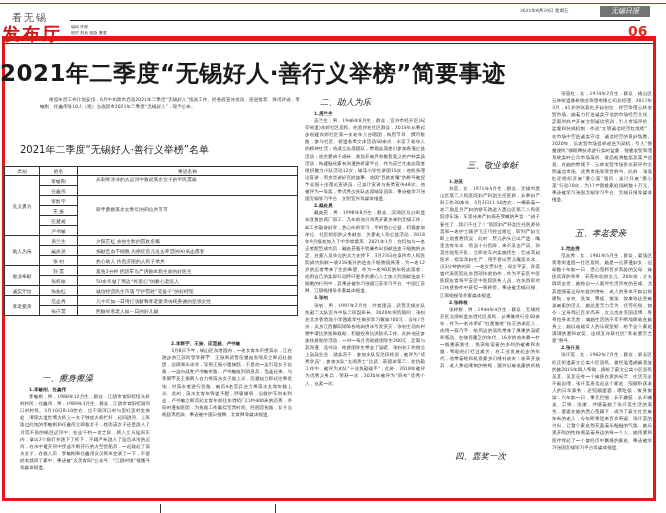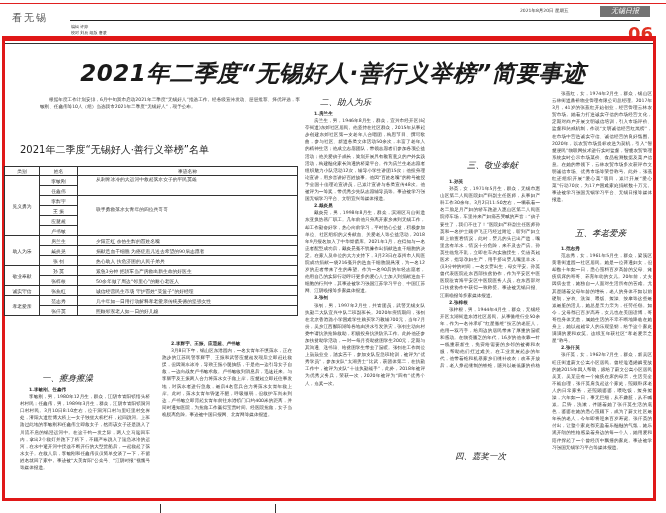--- a/index.html
+++ b/index.html
@@ -7,26 +7,26 @@
   body { font-family: "DejaVu Sans", "Liberation Sans", sans-serif; color: #222; position: relative; }
 
   .top-red-line { position: absolute; left: 0; top: 3px; width: 666px; height: 1px; background: #e02020; }
   .masthead { position: absolute; left: 0; top: 6px; width: 621px; height: 32px; }
   .brand-small { position: absolute; left: 12px; top: 5px; font-size: 10px; color: #555; letter-spacing: 2px; }
   .brand-big { position: absolute; left: 2px; top: 16px; font-size: 18px; font-weight: bold; color: #d01818; letter-spacing: 2px; }
   .editor-line { position: absolute; left: 70px; top: 14px; width: 570px; height: 1px; background: #222; }
   .editors { position: absolute; left: 71px; top: 18px; font-size: 4px; line-height: 6px; color: #333; }
   .date { position: absolute; left: 520px; top: 2px; font-size: 4.5px; color: #333; }
   .paper-logo { position: absolute; left: 600px; top: 0px; width: 50px; height: 11px; background: #737373; color: #fff; font-size: 7px; font-style: italic; text-align: center; line-height: 11px; font-family: "DejaVu Serif", serif; }
-  .page-no { position: absolute; left: 628px; top: 17px; font-size: 18px; font-weight: bold; color: #e03020; }
+  .page-no { position: absolute; left: 628px; top: 17px; font-size: 14px; font-weight: bold; color: #e03020; }
 
   .frame { position: absolute; left: 2px; top: 36px; width: 654px; height: 465px; border: 3px solid #e01818; border-top: 5px solid #e01818; }
   .frame-inner-line { position: absolute; left: 5px; top: 43px; width: 648px; height: 1px; background: #333; }
 
-  .headline { position: absolute; left: 0; top: 58px; width: 666px; text-align: center; font-size: 23px; color: #1a1a1a; letter-spacing: 0.5px; font-style: italic; }
+  .headline { position: absolute; left: 0; top: 58px; width: 666px; text-align: left; font-size: 23px; color: #1a1a1a; letter-spacing: 0.5px; }
 
   .col { position: absolute; font-size: 4.6px; line-height: 7.1px; color: #333; text-align: justify; overflow: hidden; }
   .intro { left: 40px; top: 96px; width: 260px; }
   .indent { text-indent: 9px; }
 
   .table-title { position: absolute; left: 20px; top: 143px; font-size: 10px; color: #222; }
   table.roster { position: absolute; left: 4px; top: 166px; width: 294px; border-collapse: collapse; font-size: 4.8px; color: #333; }
   table.roster th, table.roster td { border: 0.8px solid #333; padding: 0 2px; height: 10px; }
   table.roster th { text-align: center; font-weight: normal; height: 9px; }
   table.roster td.cat { text-align: center; width: 35px; }
@@ -47,20 +47,21 @@
   .bottom-band .bar { position: absolute; left: 160px; top: 0; width: 1px; height: 9px; background: #333; }
   .bottom-band .bar2 { position: absolute; left: 275px; top: 0; width: 1px; height: 9px; background: #333; }
 </style>
 </head>
 <body>
 
 <div class="top-red-line"></div>
 
 <div class="masthead">
   <div class="brand-small">看无锡</div>
+  <div class="brand-big">发布厅</div>
   <div class="editor-line"></div>
   <div class="editors">
     <div>编辑 许婷</div>
     <div>校对 刘辰  组版 唐凌</div>
   </div>
   <div class="date">2021年8月20日  星期五</div>
   <div class="paper-logo">无锡日报</div>
   <div class="page-no">06</div>
 </div>
 

